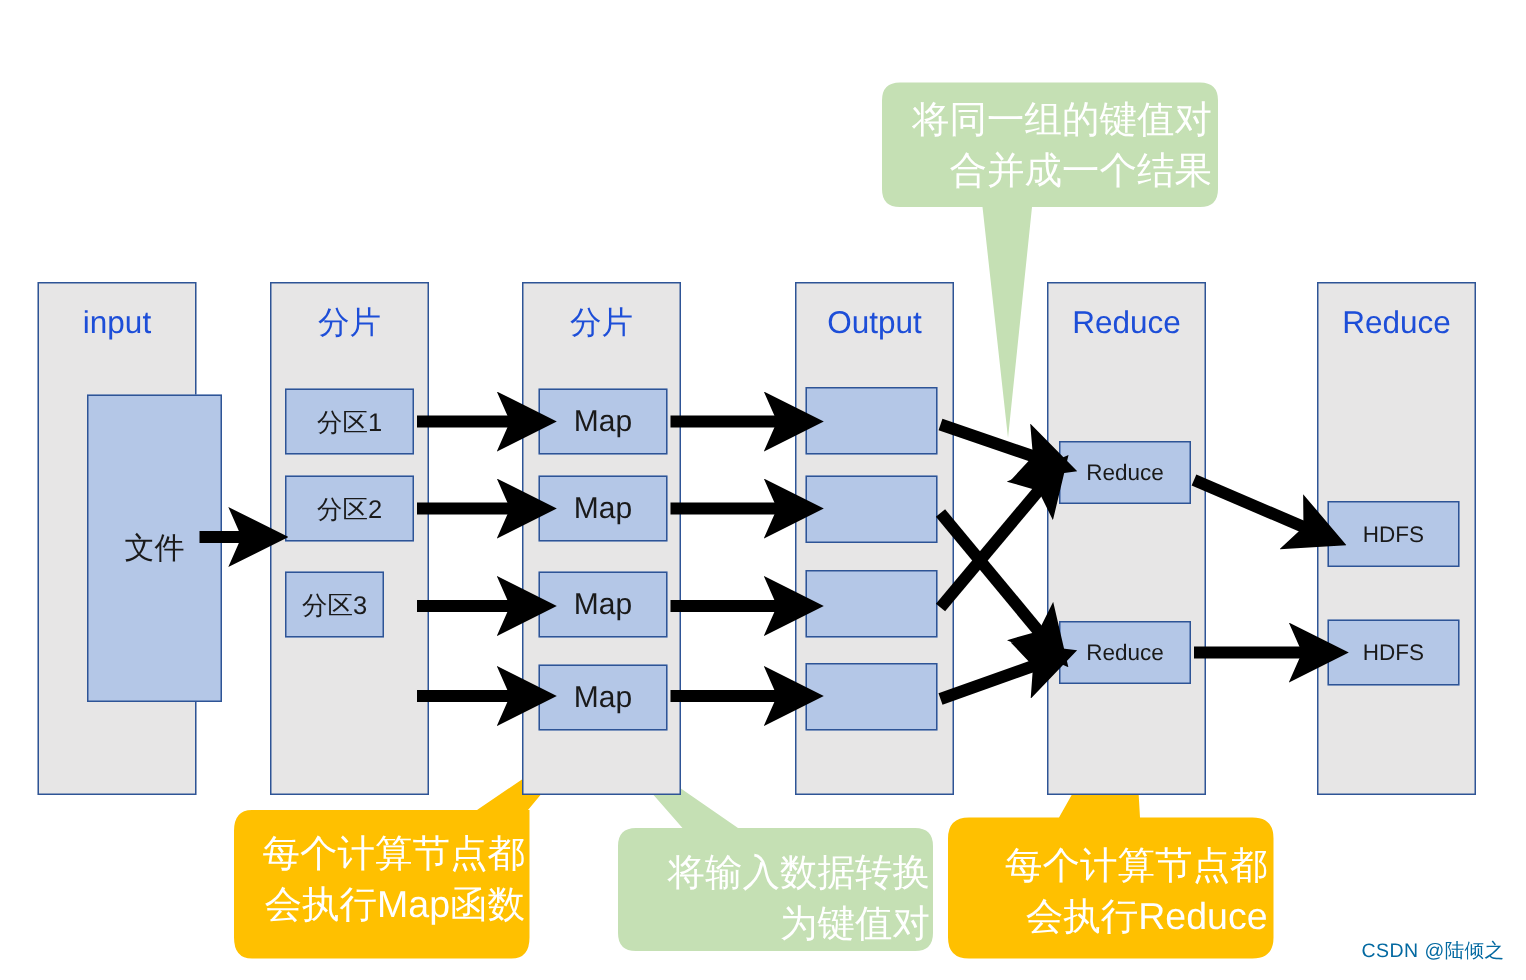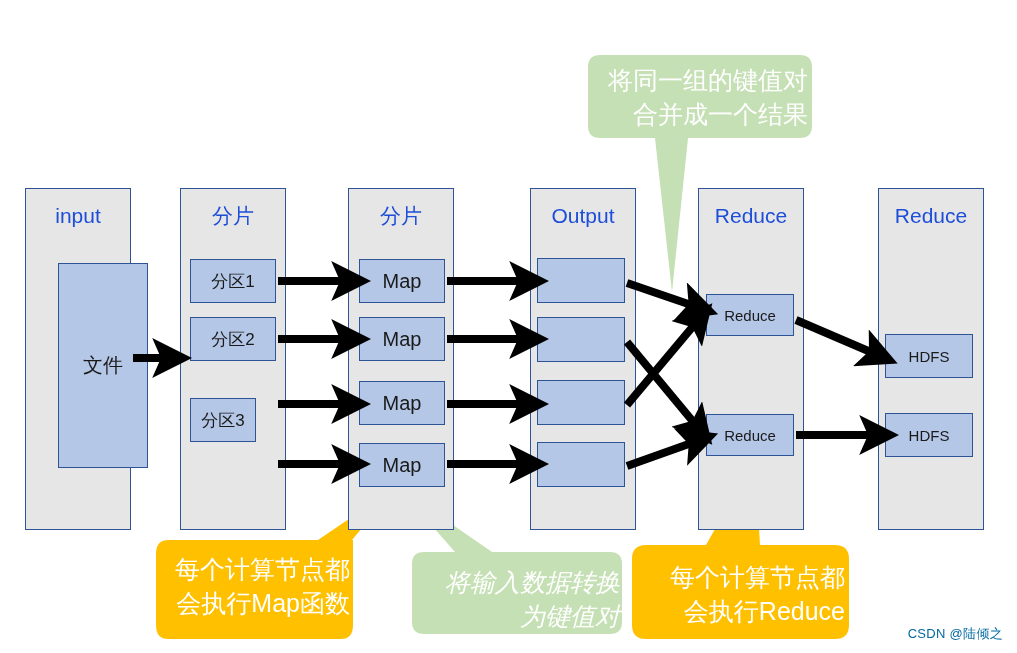--- a/index.html
+++ b/index.html
@@ -119,21 +119,21 @@
   <div class="column" style="left:25px; top:188px; width:106px; height:342px;">
     <div class="column-title">input</div>
   </div>
   <div class="node size-lg" style="left:29px; top:263px; width:90px; height:205px;margin-left:29px;">文件</div>
 
   <div class="column" style="left:180px; top:188px; width:106px; height:342px;">
     <div class="column-title">分片</div>
   </div>
   <div class="node size-md" style="left:190px; top:259px; width:86px; height:44px;">分区1</div>
   <div class="node size-md" style="left:190px; top:317px; width:86px; height:44px;">分区2</div>
-  <div class="node size-md" style="left:190px; top:398px; width:66px; height:44px;">分区3</div>
+  <div class="node size-md" style="left:190px; top:381px; width:66px; height:44px;">分区3</div>
 
   <div class="column" style="left:348px; top:188px; width:106px; height:342px;">
     <div class="column-title">分片</div>
   </div>
   <div class="node size-lg" style="left:359px; top:259px; width:86px; height:44px;">Map</div>
   <div class="node size-lg" style="left:359px; top:317px; width:86px; height:44px;">Map</div>
   <div class="node size-lg" style="left:359px; top:381px; width:86px; height:44px;">Map</div>
   <div class="node size-lg" style="left:359px; top:443px; width:86px; height:44px;">Map</div>
 
   <div class="column" style="left:530px; top:188px; width:106px; height:342px;">
@@ -185,21 +185,21 @@
       <line x1="796" y1="435" x2="880" y2="435"></line>
     </g>
   </svg>
 
   <div class="callout-text" style="left:592px; top:64px; width:216px;">将同一组的键值对
 合并成一个结果</div>
 
   <div class="callout-text" style="left:160px; top:553px; width:190px;">每个计算节点都
 会执行Map函数</div>
 
-  <div class="callout-text" style="left:416px; top:566px; width:204px;font-style:italic;">将输入数据转换
+  <div class="callout-text" style="left:416px; top:566px; width:204px;">将输入数据转换
 为键值对</div>
 
   <div class="callout-text" style="left:637px; top:561px; width:208px;">每个计算节点都
 会执行Reduce</div>
 
   <div id="watermark">CSDN @陆倾之</div>
 
 </div>
 
 </body></html>

